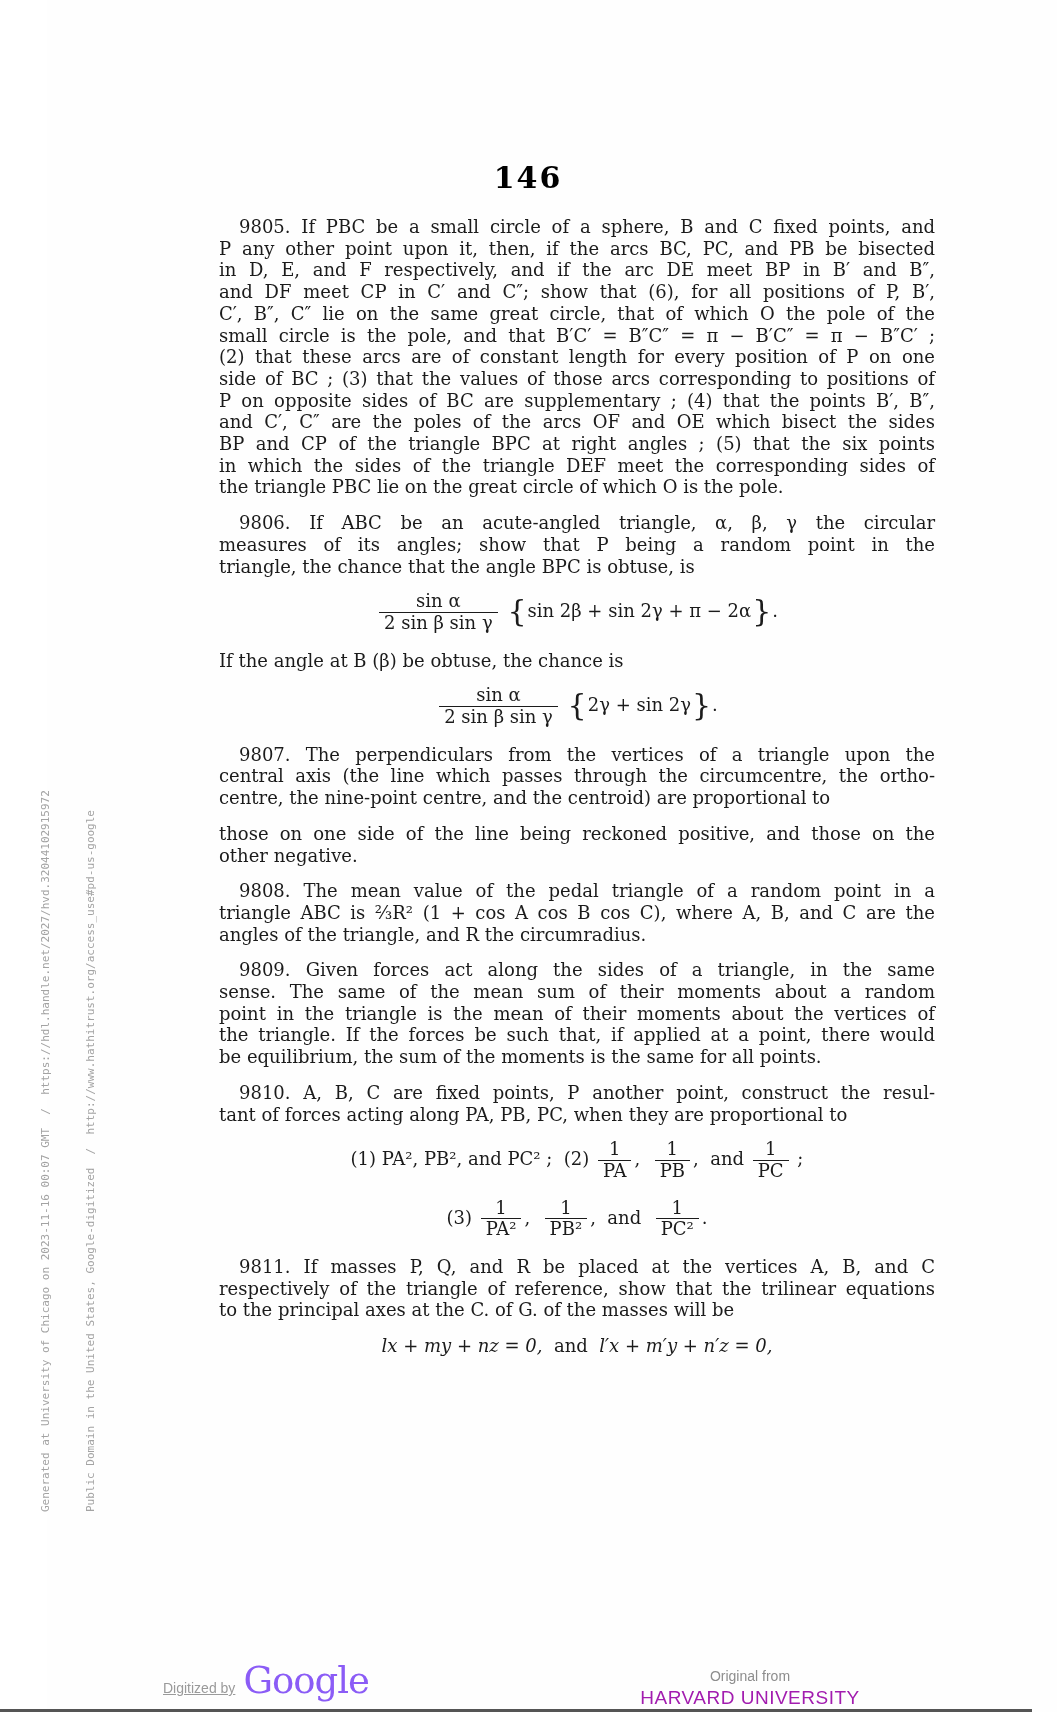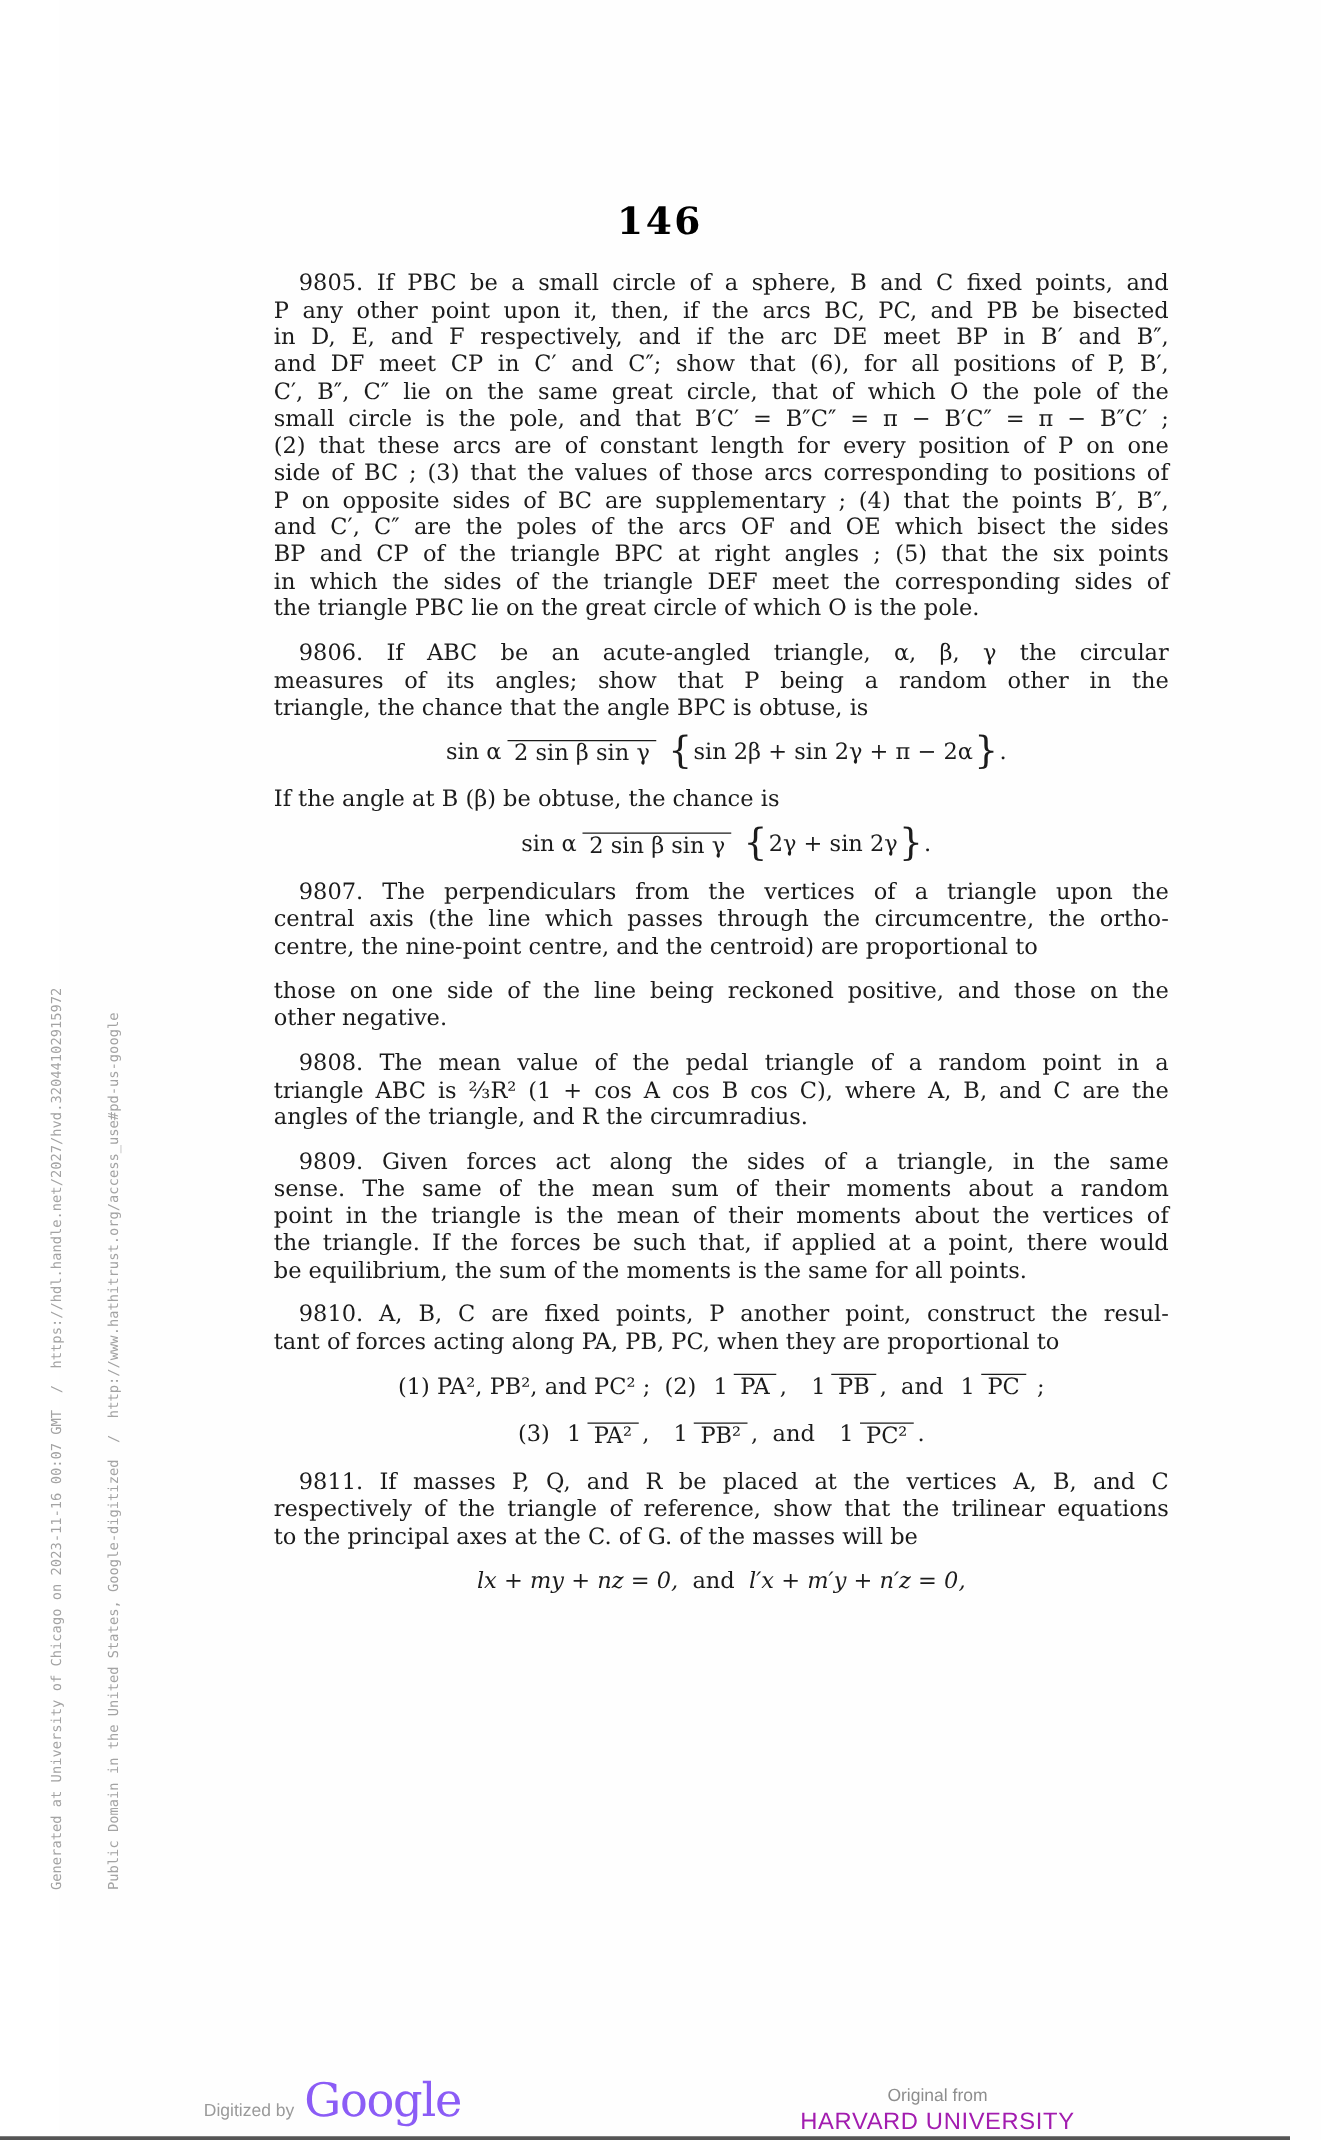--- a/index.html
+++ b/index.html
@@ -8,31 +8,31 @@
         font-family:"DejaVu Serif", serif;color:#1b1b1b;}
   .scan-area{position:absolute;left:47px;top:0;width:1010px;height:1712px;background:#fefefe;}
   .page-number{position:absolute;left:448px;top:160px;width:160px;text-align:center;
        font-size:30px;font-weight:bold;letter-spacing:2px;color:#000000;}
   .body-col{position:absolute;left:219px;top:216px;width:716px;font-size:18px;line-height:21.7px;}
   .para{margin:0 0 14px 0;}
   .para .bline{text-align:left;}
   .para .bline.just{text-align:justify;text-align-last:justify;}
   .para.indent .bline:first-child{text-indent:20px;}
   .formula{margin:8px 0 16px 0;text-align:center;white-space:pre;font-size:18px;}
-  .frac{display:inline-flex;flex-direction:row;align-items:center;vertical-align:middle;margin:0 3px;line-height:1.15;}
+  .frac{display:inline-flex;flex-direction:column;align-items:center;vertical-align:middle;margin:0 3px;line-height:1.15;}
   .frac .num{display:block;padding:0 5px;}
   .frac .den{display:block;border-top:1.6px solid #1b1b1b;padding:0 5px;}
   .brace{font-size:30px;font-weight:normal;vertical-align:middle;position:relative;top:-2px;padding:0 1px;}
   .it{font-style:italic;}
   .watermark{position:absolute;left:8px;top:788px;width:34px;height:724px;}
   .watermark-inner{transform:rotate(-90deg) translateX(-100%);transform-origin:0 0;width:724px;
        font-family:"DejaVu Sans Mono", monospace;font-size:11px;line-height:15px;
        color:#a3a3a3;white-space:pre;}
   .footer-left{position:absolute;left:163px;top:1662px;display:flex;align-items:baseline;}
-  .digitized-by{font-family:"Liberation Sans", sans-serif;font-size:14px;color:#9a9a9a;margin-right:8px;}
+  .digitized-by{font-family:"Liberation Sans", sans-serif;font-size:14px;color:#9a9a9a;margin-right:8px;text-decoration:underline;}
   .google-logo{font-family:"DejaVu Serif", serif;font-size:37px;color:#8b5cf6;letter-spacing:-1px;line-height:1;}
   .footer-right{position:absolute;left:610px;top:1668px;width:280px;text-align:center;
        font-family:"Liberation Sans", sans-serif;color:#8d8d8d;}
   .original-from{font-size:14px;margin-bottom:3px;}
   .institution{font-size:19px;color:#a21caf;letter-spacing:0.5px;}
   .page-edge-shadow{position:absolute;left:0;bottom:0;width:1032px;height:3px;background:#555;}
 </style>
 </head>
 <body>
 
@@ -52,21 +52,21 @@
         <div class="bline just">(2) that these arcs are of constant length for every position of P on one</div>
         <div class="bline just">side of BC ; (3) that the values of those arcs corresponding to positions of</div>
         <div class="bline just">P on opposite sides of BC are supplementary ; (4) that the points B′, B″,</div>
         <div class="bline just">and C′, C″ are the poles of the arcs OF and OE which bisect the sides</div>
         <div class="bline just">BP and CP of the triangle BPC at right angles ; (5) that the six points</div>
         <div class="bline just">in which the sides of the triangle DEF meet the corresponding sides of</div>
         <div class="bline">the triangle PBC lie on the great circle of which O is the pole.</div>
       </div>
       <div class="para indent">
         <div class="bline just">9806. If ABC be an acute-angled triangle, α, β, γ the circular</div>
-        <div class="bline just">measures of its angles; show that P being a random other in the</div>
+        <div class="bline just">measures of its angles; show that P being a random point in the</div>
         <div class="bline">triangle, the chance that the angle BPC is obtuse, is</div>
       </div>
       <div class="formula"><span class="frac"><span class="num">sin α</span><span class="den">2 sin β sin γ</span></span><span> </span><span class="brace">{</span><span>sin 2β + sin 2γ + π − 2α</span><span class="brace">}</span><span>.</span></div>
       <div class="para">
         <div class="bline">If the angle at B (β) be obtuse, the chance is</div>
       </div>
       <div class="formula"><span class="frac"><span class="num">sin α</span><span class="den">2 sin β sin γ</span></span><span> </span><span class="brace">{</span><span>2γ + sin 2γ</span><span class="brace">}</span><span>.</span></div>
       <div class="para indent">
         <div class="bline just">9807. The perpendiculars from the vertices of a triangle upon the</div>
         <div class="bline just">central axis (the line which passes through the circumcentre, the ortho-</div>

